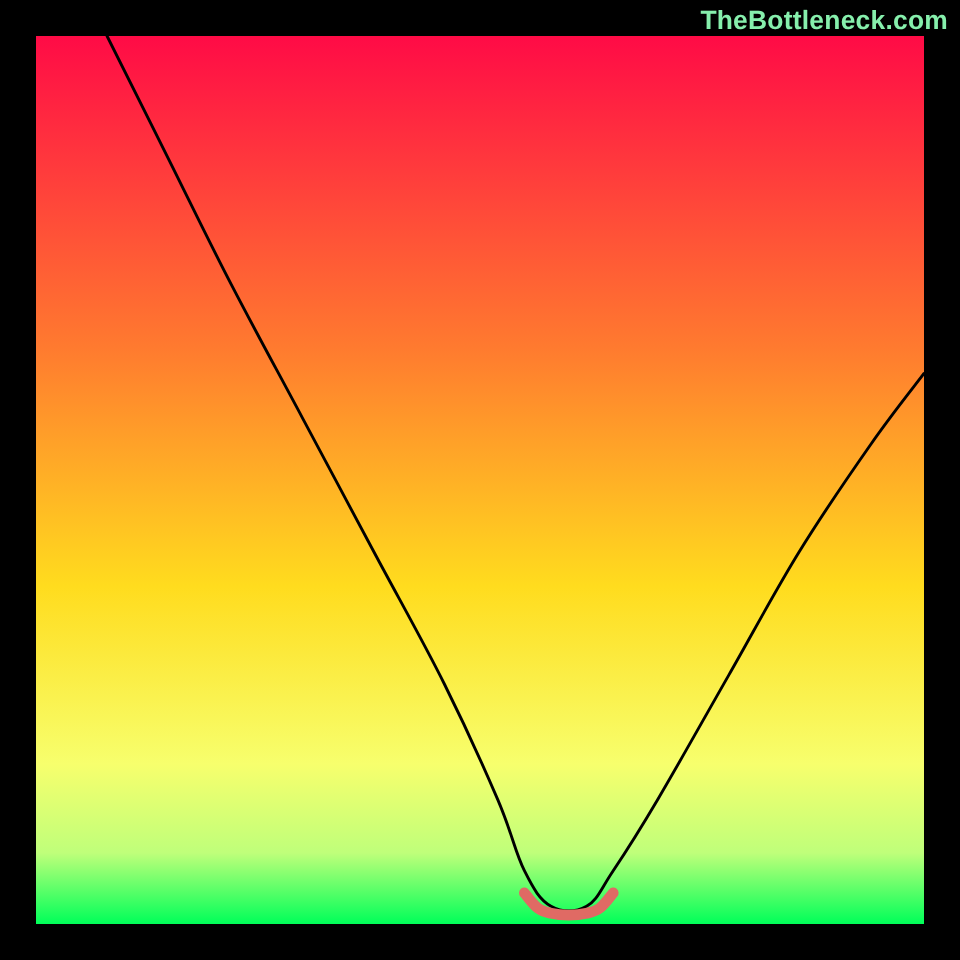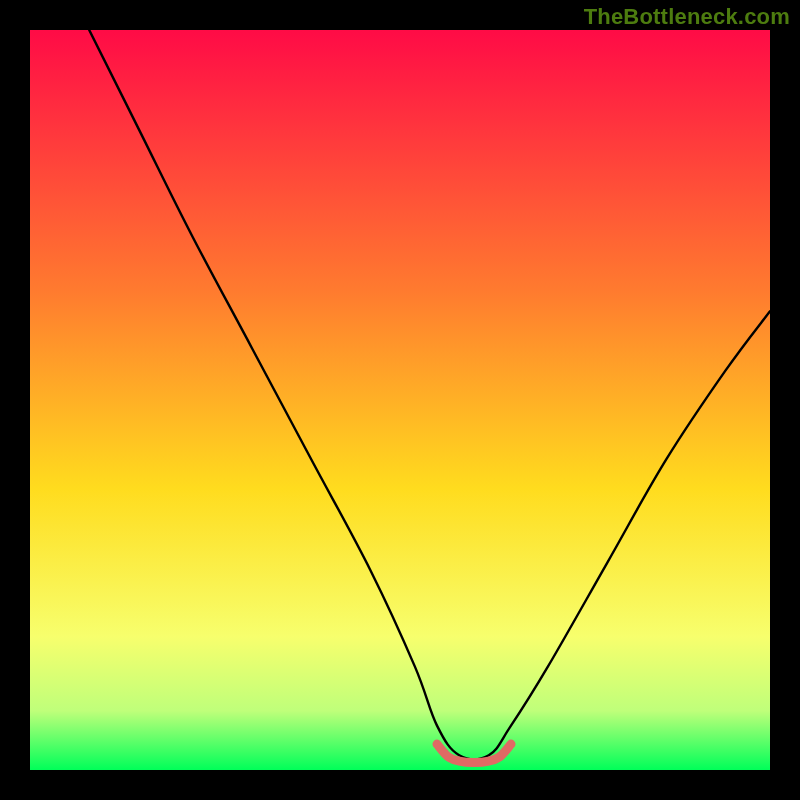--- a/index.html
+++ b/index.html
@@ -16,21 +16,21 @@
     top: 0;
     left: 0;
     width: 800px;
     height: 800px;
     background: #000;
   }
   .watermark {
     position: absolute;
     top: 4px;
     right: 10px;
-    color: #4d7c0f;
+    color: #86efac;
     font-size: 22px;
     font-weight: 600;
     letter-spacing: 0.2px;
     user-select: none;
   }
   .plot {
     position: absolute;
     top: 30px;
     left: 30px;
     width: 740px;

